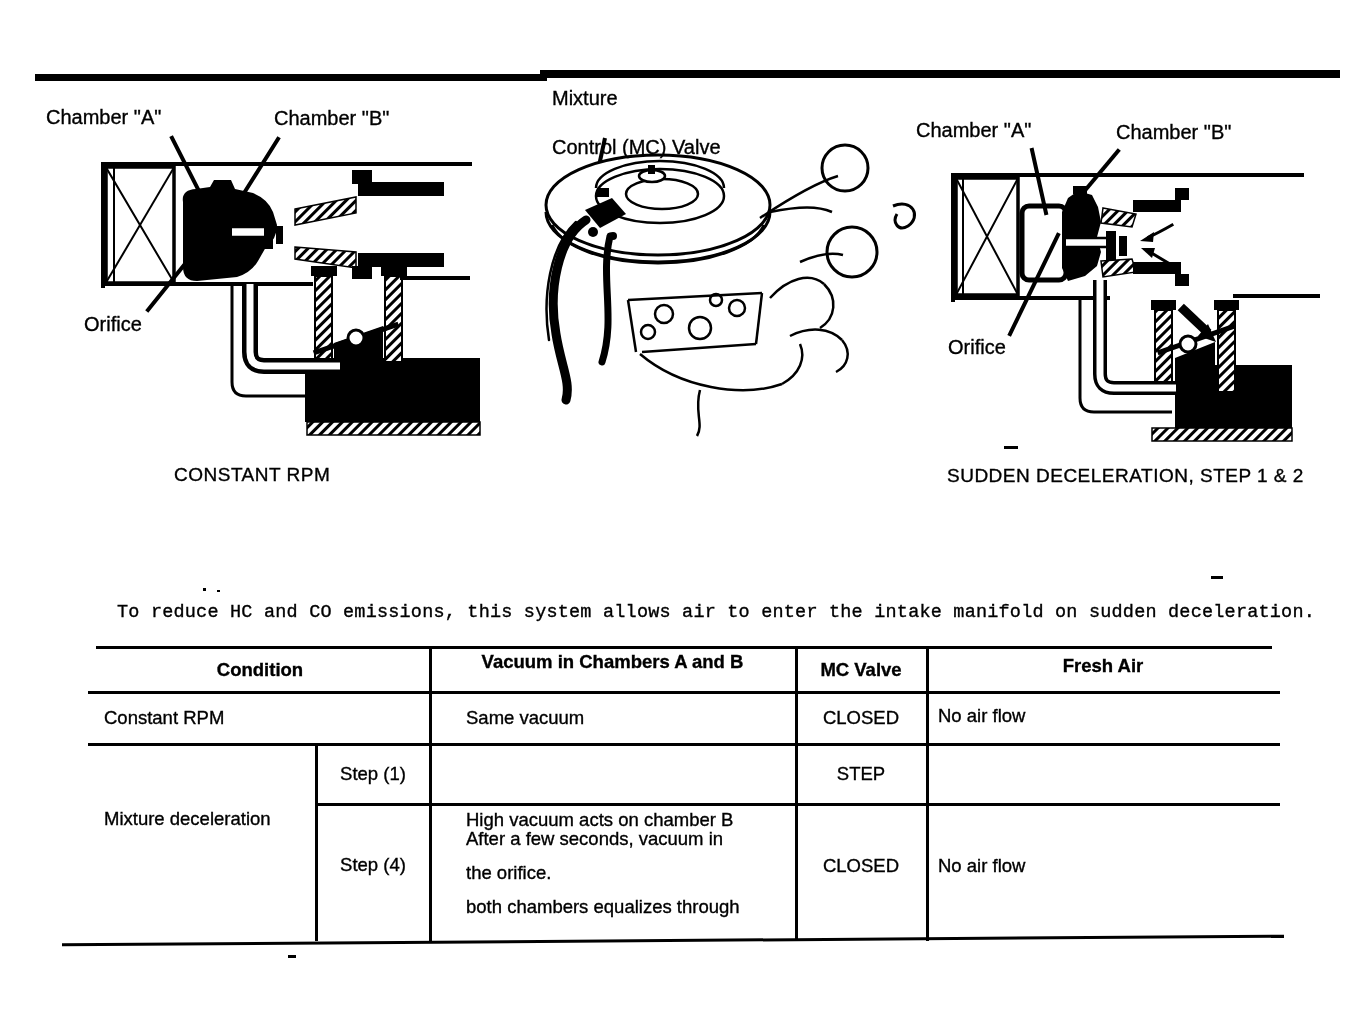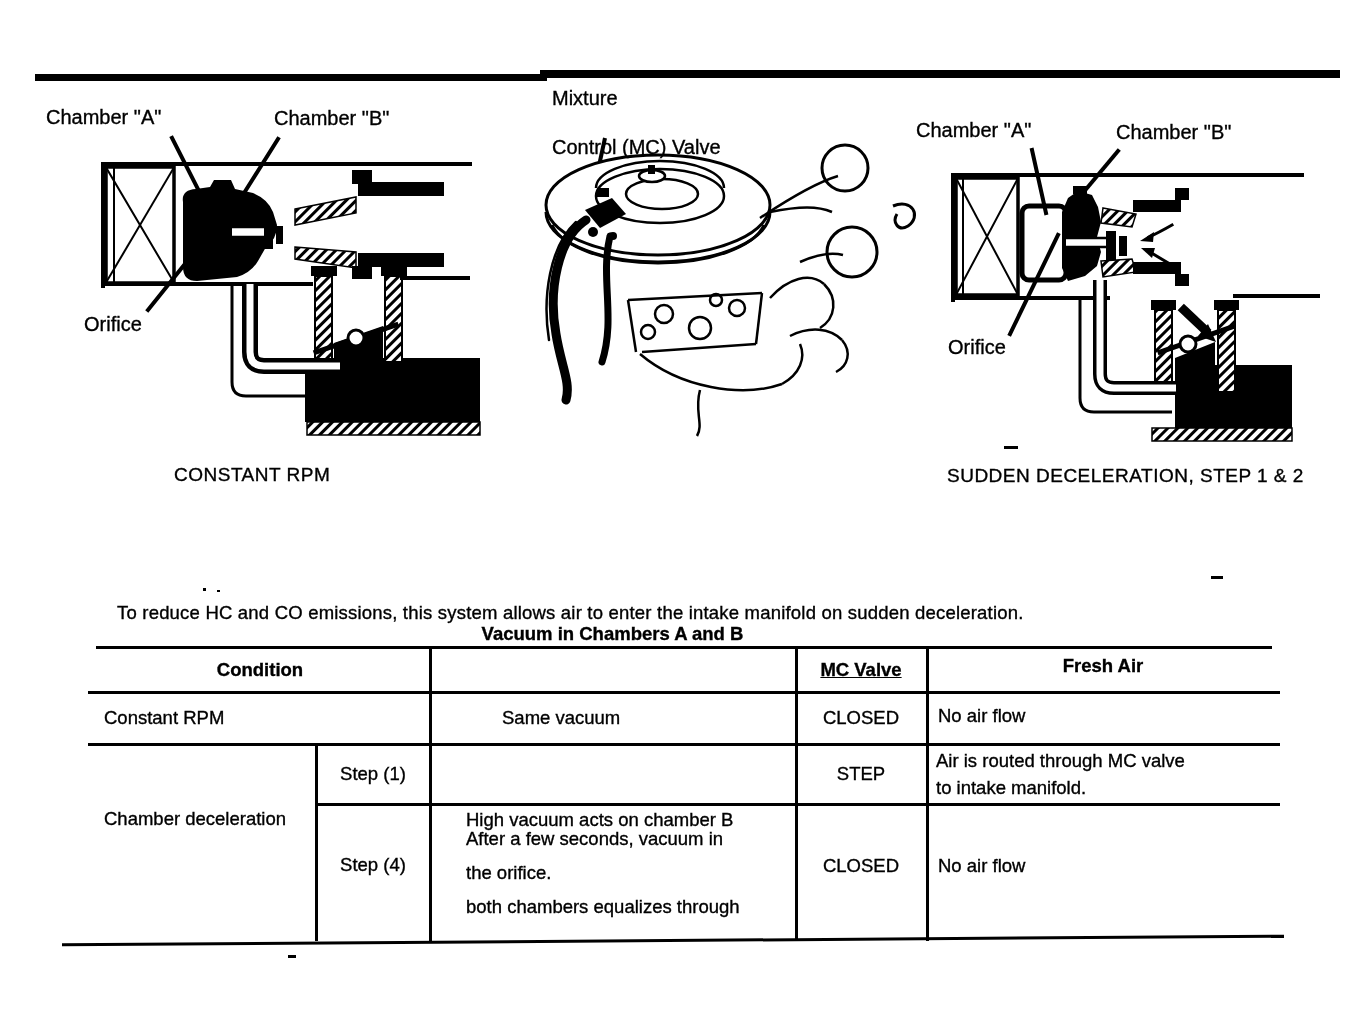--- a/index.html
+++ b/index.html
@@ -233,51 +233,47 @@
   <div class="t cap scan" style="left:174px; top:464px;">CONSTANT RPM</div>
 
   <div class="t lbl scan" style="left:552px; top:87px;text-align:right;">Mixture</div>
   <div class="t lbl scan" style="left:552px; top:109px;margin-top:27px;">Control (MC) Valve</div>
 
   <div class="t lbl scan" style="left:916px; top:119px;">Chamber "A"</div>
   <div class="t lbl scan" style="left:1116px; top:121px;">Chamber "B"</div>
   <div class="t lbl scan" style="left:948px; top:336px;">Orifice</div>
   <div class="t cap scan" style="left:947px; top:465px;">SUDDEN DECELERATION, STEP 1 &amp; 2</div>
 
-  <div class="t intro scan" style="left:117px; top:602px;">To reduce HC and CO emissions, this system allows air to enter the intake manifold on sudden deceleration.</div>
+  <div class="t intro scan" style="left:117px; top:602px;font-family:Liberation Mono, monospace;">To reduce HC and CO emissions, this system allows air to enter the intake manifold on sudden deceleration.</div>
 
   <div class="line" style="left:96px; top:646px; width:1176px; height:3px;"></div>
   <div class="line" style="left:88px; top:691px; width:1192px; height:3px;"></div>
   <div class="line" style="left:88px; top:743px; width:1192px; height:3px;"></div>
   <div class="line" style="left:316px; top:803px; width:964px; height:3px;"></div>
   <div class="line" style="left:62px; top:939px; width:1222px; height:3px; transform:rotate(-0.4deg);"></div>
   <div class="line" style="left:315px; top:744px; width:3px; height:197px;"></div>
   <div class="line" style="left:429px; top:646px; width:3px; height:295px;"></div>
   <div class="line" style="left:795px; top:646px; width:3px; height:295px;"></div>
   <div class="line" style="left:926px; top:646px; width:3px; height:295px;"></div>
 
   <div class="cell center bold scan" style="left:92px; top:648px; width:336px; height:44px;">Condition</div>
-  <div class="cell center bold scan" style="left:431px; top:612px; width:363px; height:44px;">Vacuum in Chambers A and B</div>
-  <div class="cell center bold scan" style="left:797px; top:648px; width:128px; height:44px;text-decoration:underline;">MC Valve</div>
+  <div class="cell center bold scan" style="left:431px; top:640px; width:363px; height:44px;">Vacuum in Chambers A and B</div>
+  <div class="cell center bold scan" style="left:797px; top:648px; width:128px; height:44px;">MC Valve</div>
   <div class="cell center bold scan" style="left:928px; top:644px; width:350px; height:44px;">Fresh Air</div>
 
   <div class="cell scan" style="left:104px; top:692px; height:52px;">Constant RPM</div>
-  <div class="cell scan" style="left:466px; top:692px; height:52px;margin-left:36px;">Same vacuum</div>
+  <div class="cell scan" style="left:466px; top:692px; height:52px;">Same vacuum</div>
   <div class="cell center scan" style="left:797px; top:692px; width:128px; height:52px;">CLOSED</div>
   <div class="cell scan" style="left:938px; top:690px; height:52px;">No air flow</div>
 
-  <div class="cell scan" style="left:104px; top:806px; height:26px;">Chamber deceleration</div>
+  <div class="cell scan" style="left:104px; top:806px; height:26px;">Mixture deceleration</div>
 
   <div class="cell center scan" style="left:318px; top:744px; width:110px; height:60px;">Step (1)</div>
   <div class="cell scan" style="left:466px; top:744px; height:60px;margin-top:46px;">High vacuum acts on chamber B</div>
   <div class="cell center scan" style="left:797px; top:744px; width:128px; height:60px;">STEP</div>
-  <div class="lines-cell scan" style="left:936px; top:748px; line-height:26.5px;">
-    <div>Air is routed through MC valve</div>
-    <div>to intake manifold.</div>
-  </div>
 
   <div class="cell center scan" style="left:318px; top:852px; width:110px; height:26px;">Step (4)</div>
   <div class="lines-cell scan" style="left:466px; top:822px; line-height:34px;">
     <div>After a few seconds, vacuum in</div>
     <div>the orifice.</div>
     <div>both chambers equalizes through</div>
   </div>
   <div class="cell center scan" style="left:797px; top:853px; width:128px; height:26px;">CLOSED</div>
   <div class="cell scan" style="left:938px; top:853px; height:26px;">No air flow</div>
 

